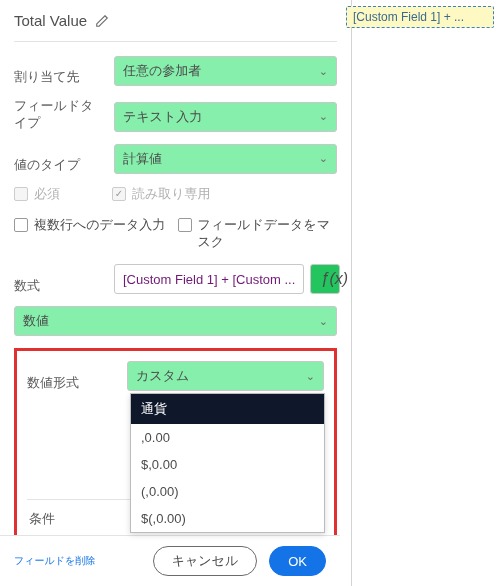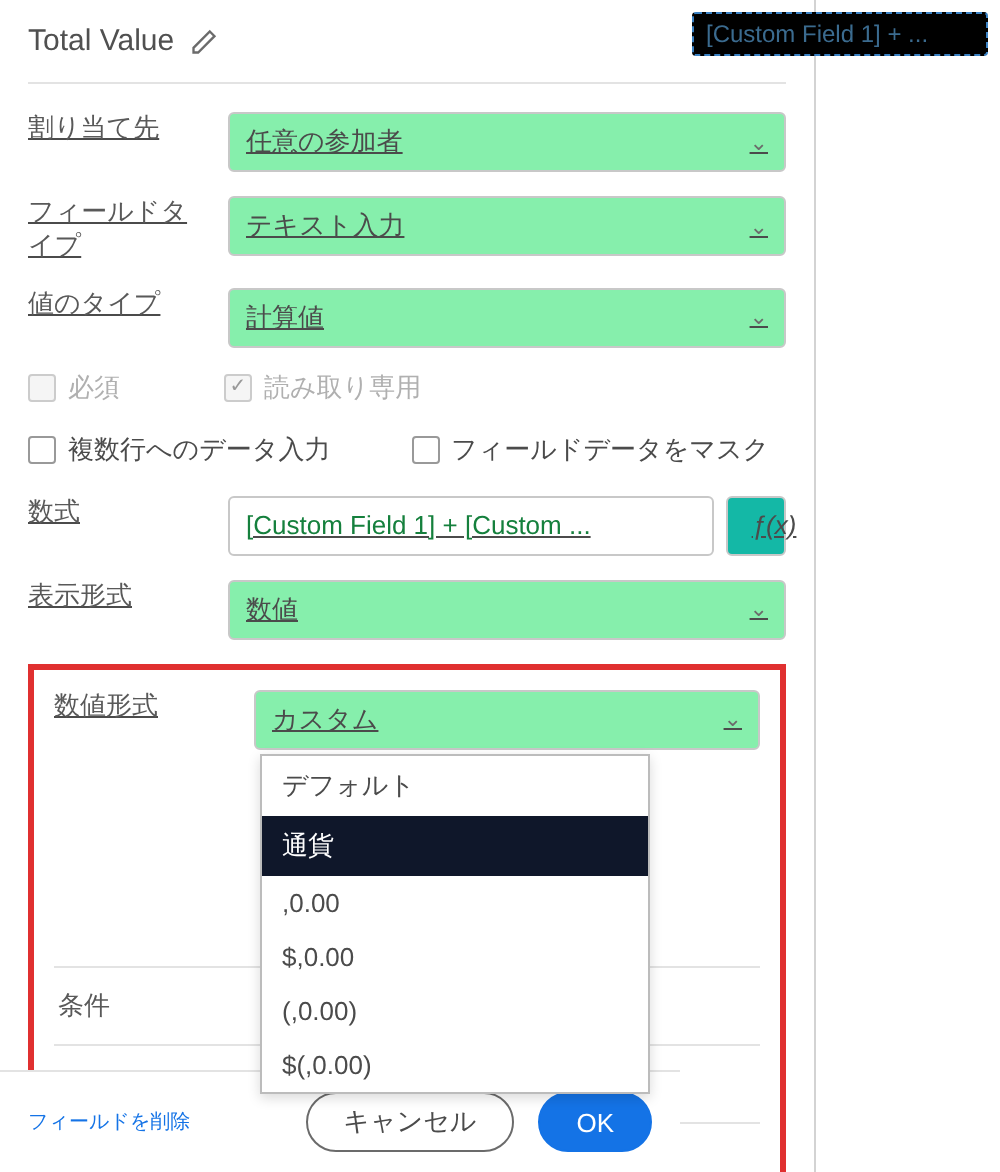--- a/index.html
+++ b/index.html
@@ -7,37 +7,37 @@
     font-family: -apple-system, BlinkMacSystemFont, "Segoe UI", Arial, sans-serif;
     font-size: 13px;
     color: #4b4b4b;
     background: #fff;
     width: 500px;
     height: 586px;
     position: relative;
     overflow: hidden;
   }
   .panel {
-    width: 408px;
+    width: 352px;
     border-right: 1px solid #d3d3d3;
     padding: 12px 14px;
     height: 586px;
     position: relative;
   }
   .right-area {
     position: absolute;
     left: 340px;
     top: 0;
     width: 160px;
     height: 586px;
     padding: 6px;
   }
   .field-chip {
     border: 1px dashed #3b82c4;
-    background: #000000;
+    background: #fef9c3;
     color: #3b6b8f;
     font-size: 12px;
     padding: 3px 6px;
     border-radius: 2px;
     white-space: nowrap;
     overflow: hidden;
     text-overflow: ellipsis;
     cursor: pointer;
   }
   .header-row {
@@ -45,24 +45,23 @@
     align-items: center;
     gap: 8px;
     padding-bottom: 12px;
     border-bottom: 1px solid #e3e3e3;
     margin-bottom: 14px;
   }
   .header-title { font-size: 15px; color: #505050; }
   .edit-icon { width: 14px; height: 14px; color: #6b6b6b; cursor: pointer; }
   .form-row {
     display: flex;
-    align-items: flex-start;
+    align-items: flex-end;
     margin-bottom: 12px;
     gap: 8px;
-    text-decoration: underline;
   }
   .form-label { width: 92px; flex-shrink: 0; color: #595959; line-height: 1.3; }
   .form-control { flex: 1; }
   .select {
     width: 100%;
     height: 30px;
     border: 1px solid #c8c8c8;
     border-radius: 3px;
     background: #86efac;
     padding: 0 8px;
@@ -84,27 +83,27 @@
     flex-shrink: 0; display: inline-flex; align-items: center; justify-content: center;
     font-size: 10px; color: #666; background: #fff; cursor: pointer;
     margin-top: 1px;
   }
   .chk.disabled { border-color: #ccc; background: #f5f5f5; cursor: default; }
   .chk.checked.disabled { color: #999; }
   .fx-row { display: flex; gap: 6px; align-items: center; }
   .input-box {
     flex: 1; height: 30px; border: 1px solid #c8c8c8; border-radius: 3px;
     padding: 0 8px; display: flex; align-items: center;
-    color: #15803d; overflow: hidden; white-space: nowrap; text-overflow: ellipsis;
+    color: #701a75; overflow: hidden; white-space: nowrap; text-overflow: ellipsis;
     cursor: text; background: #fff;
   }
   .fx-btn {
     width: 30px; height: 30px; border: 1px solid #c8c8c8; border-radius: 3px;
     display: flex; align-items: center; justify-content: center;
-    font-style: italic; cursor: pointer; font-size: 13px; color: #4b4b4b; background: #14b8a6; padding-left: 18px;
+    font-style: italic; cursor: pointer; font-size: 16px; color: #4b4b4b; background: #22c55e; padding-left: 18px;
   }
   .highlight-box {
     border: 3px solid #e03030;
     padding: 10px 10px 6px;
     margin-top: 6px;
     position: relative;
   }
   .dropdown-open {
     position: absolute;
     left: 113px;
@@ -222,42 +221,40 @@
       <div class="input-box">
         <span>[Custom Field 1] + [Custom ...</span>
       </div>
       <div class="fx-btn">
         <span>ƒ(x)</span>
       </div>
     </div>
   </div>
 
   <div class="form-row">
-    <div class="form-label">表示形式</div>
     <div class="form-control">
       <div class="select">
         <span>数値</span>
         <span class="chev">⌄</span>
       </div>
     </div>
   </div>
 
   <div class="highlight-box">
     <div class="form-row" style="margin-bottom:6px;">
       <div class="form-label">数値形式</div>
       <div class="form-control">
         <div class="select">
           <span>カスタム</span>
           <span class="chev">⌄</span>
         </div>
       </div>
     </div>
 
     <div class="dropdown-open" id="dd">
-        <div class="dd-option">デフォルト</div>
         <div class="dd-option selected">通貨</div>
         <div class="dd-option">,0.00</div>
         <div class="dd-option">$,0.00</div>
         <div class="dd-option">(,0.00)</div>
         <div class="dd-option">$(,0.00)</div>
       </div>
 
     <div class="section-labels">
       <div class="section-label">条件</div>
       <div class="section-label">表示方法</div>

